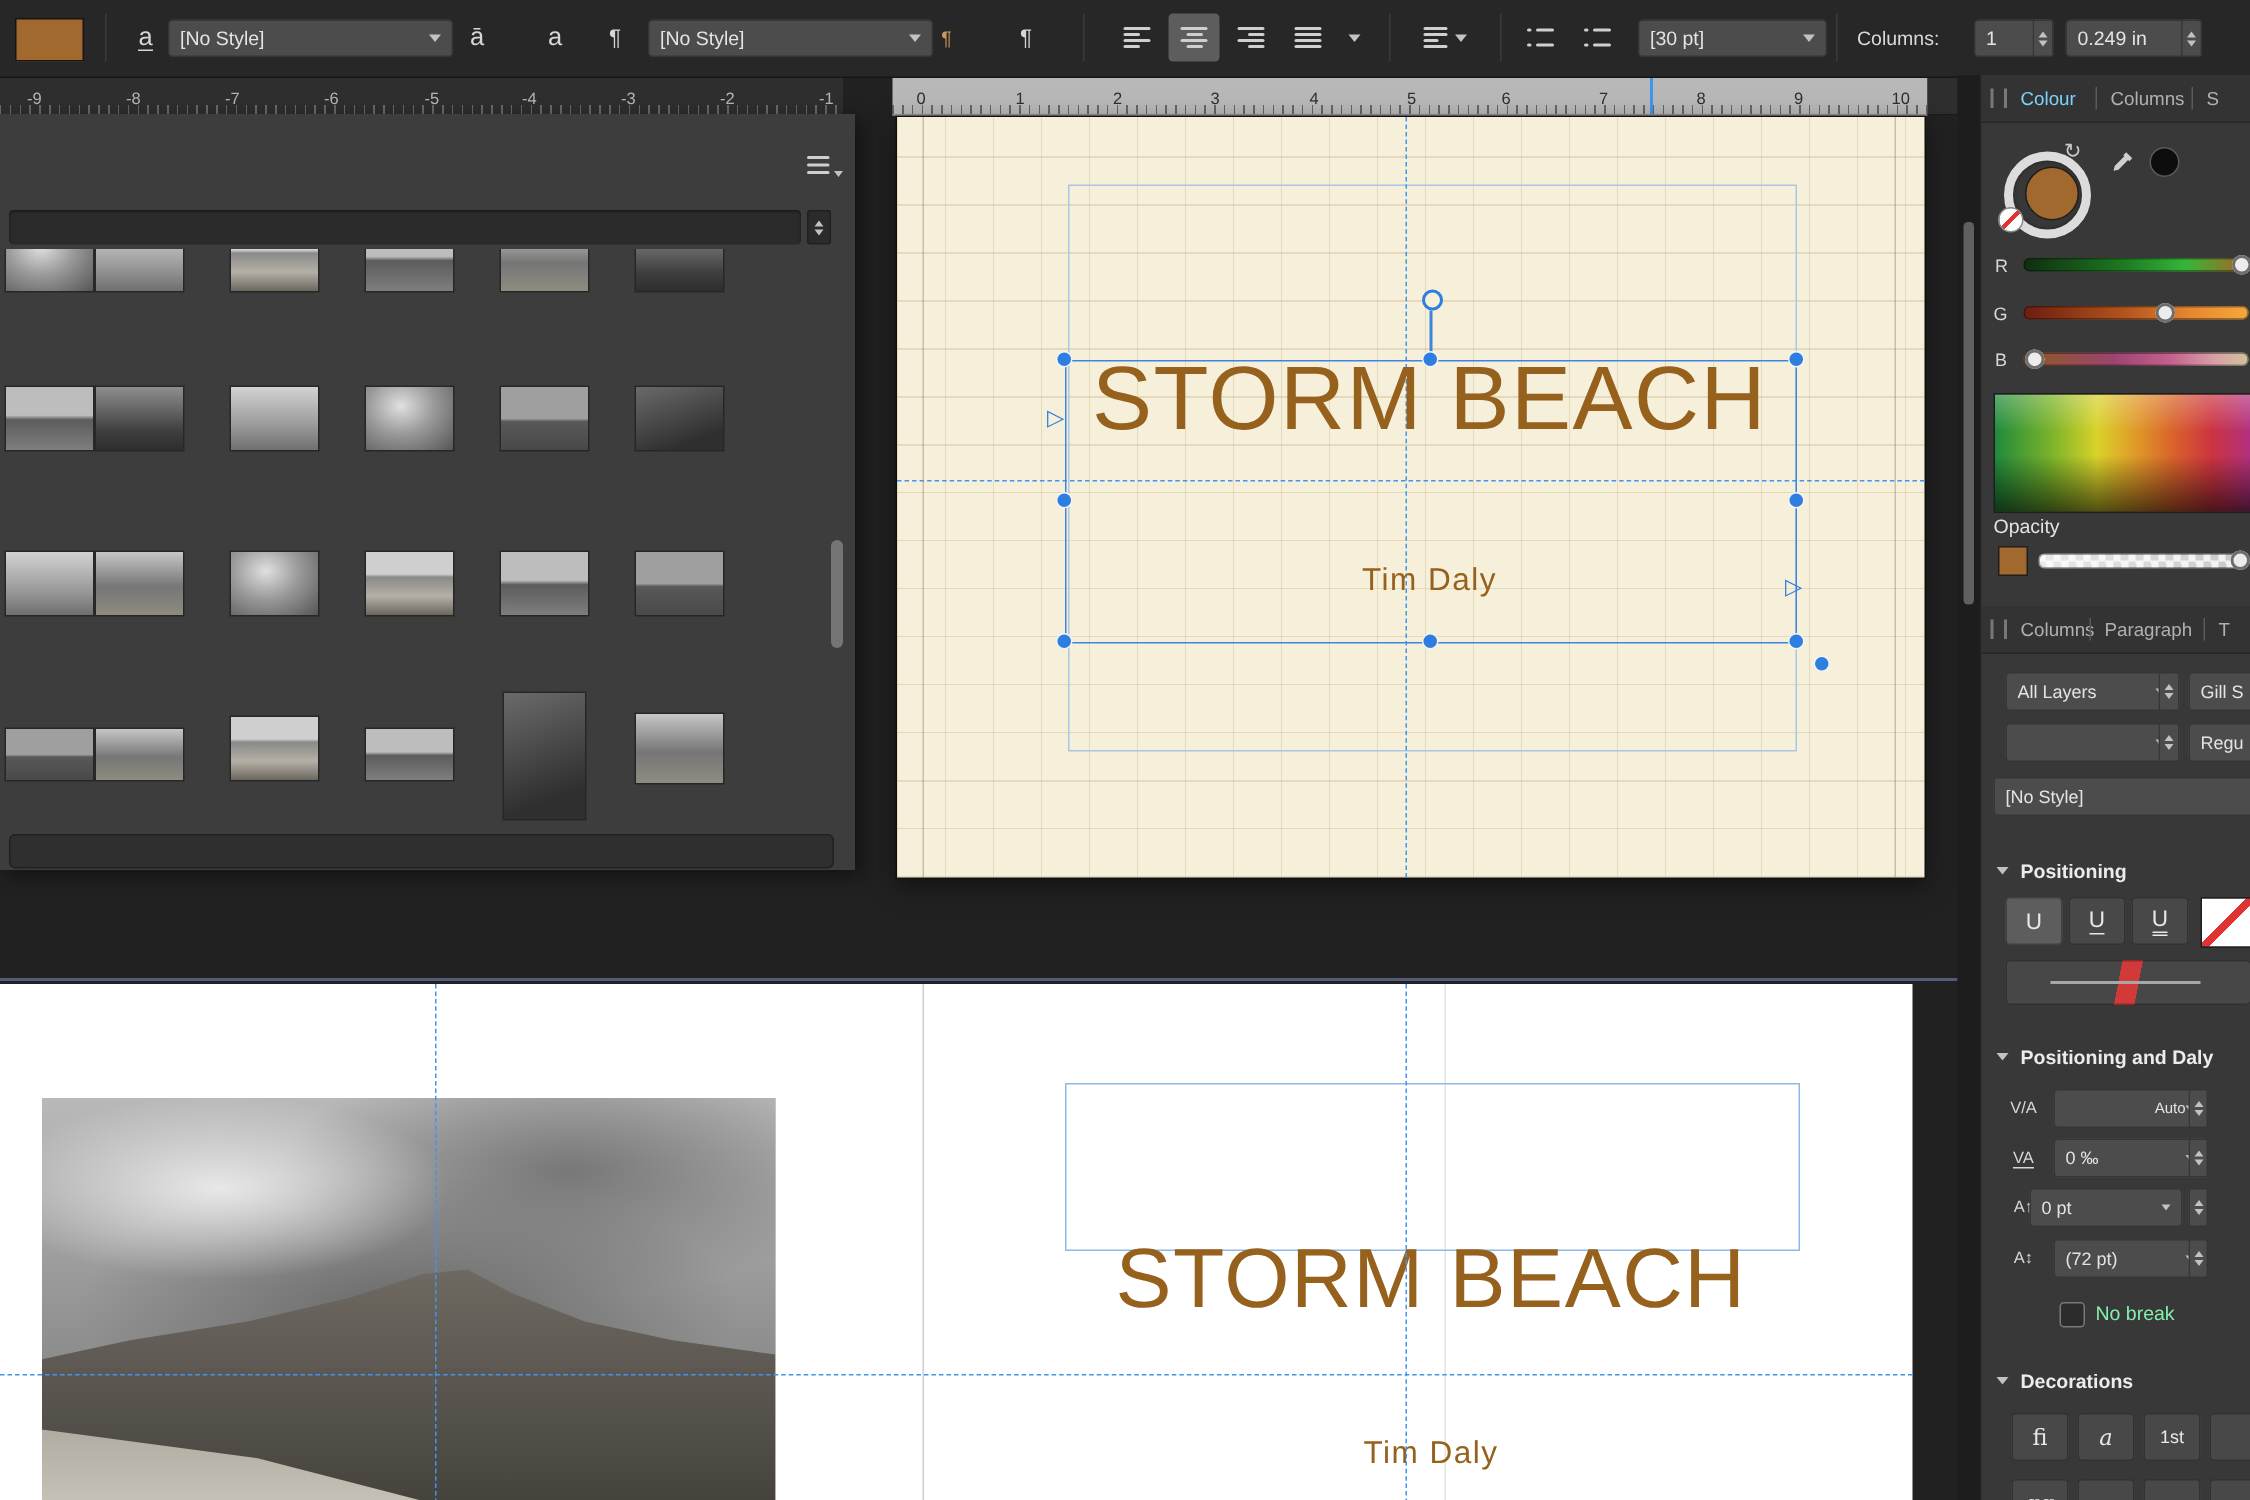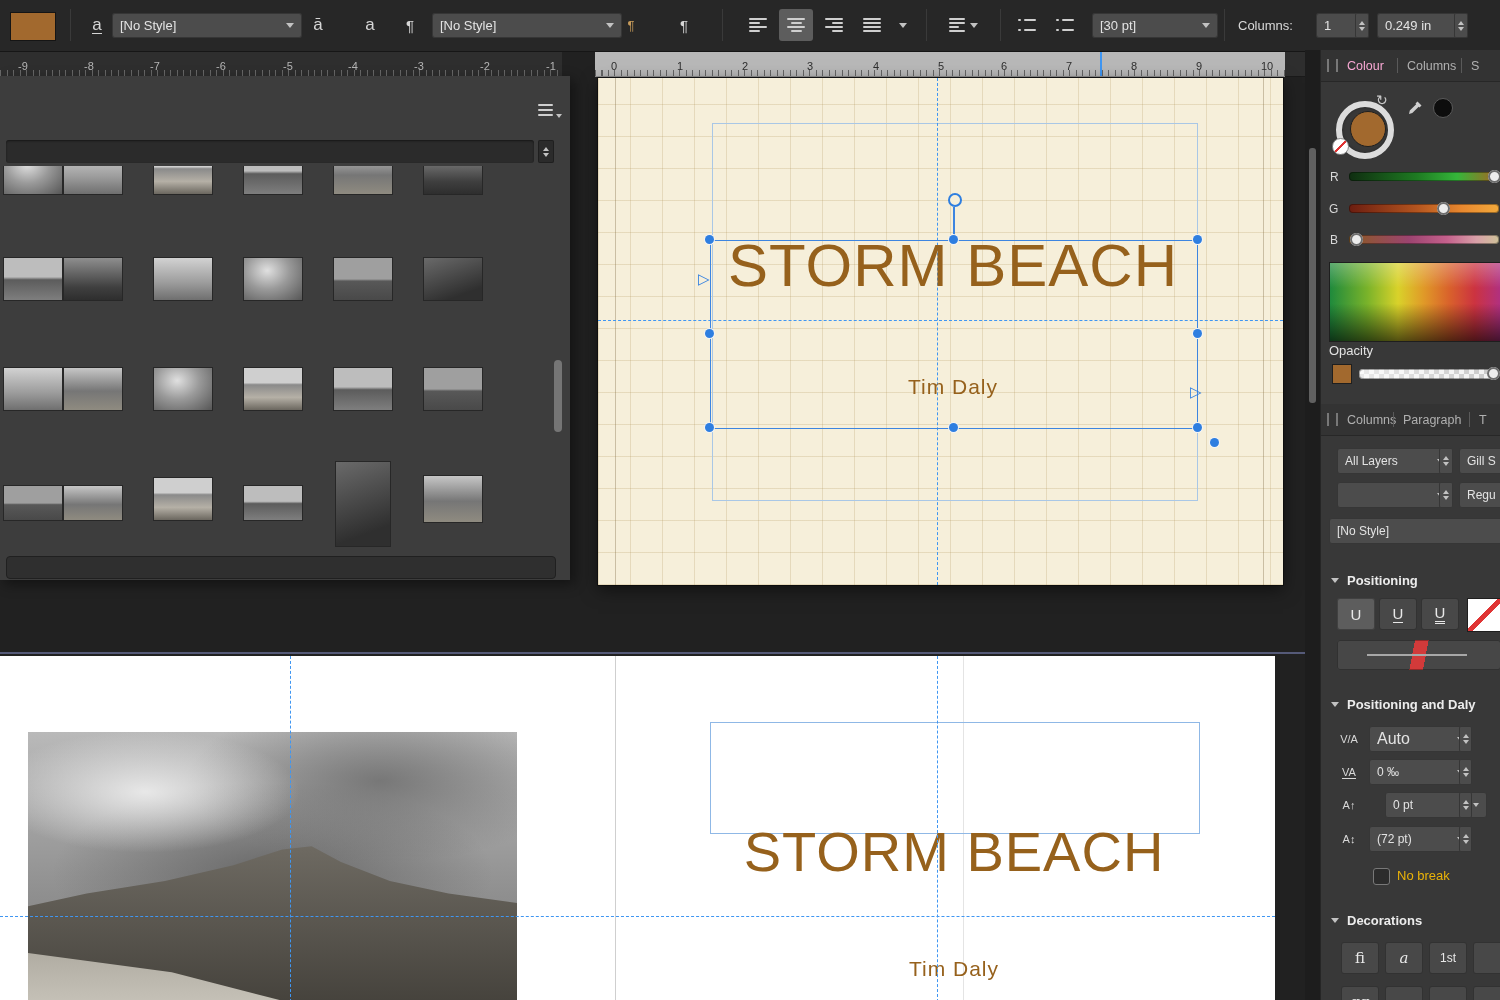--- a/index.html
+++ b/index.html
@@ -73,21 +73,21 @@
     background:linear-gradient(180deg,#6e6a62,#45423c);
     clip-path:polygon(0 38%,12% 30%,28% 22%,42% 12%,52% 2%,58% 0,64% 10%,74% 22%,86% 30%,100% 36%,100% 100%,0 100%);}
   .photo .beach{position:absolute;left:0;bottom:0;width:70%;height:26%;
     background:linear-gradient(180deg,#a8a49a,#c6c2b8);clip-path:polygon(0 28%,42% 55%,78% 100%,0 100%);}
   
   .vstrip{position:absolute;left:1305px;top:50px;width:15px;height:950px;background:#1d1d1d;}
   .vthumb{position:absolute;left:4px;width:7px;border-radius:3px;background:#606060;}
   .rpanel{position:absolute;left:1320px;top:50px;width:180px;height:950px;background:#383838;border-left:1px solid #262626;overflow:hidden;}
   .tabbar{position:absolute;left:0;width:180px;height:31px;background:#333;border-bottom:1px solid #272727;}
   .tab{position:absolute;top:0;height:31px;display:flex;align-items:center;font-size:12.5px;color:#b0b0b0;}
-  .tab.on{color:#f9a8d4;}
+  .tab.on{color:#7dd3fc;}
   .tsep{position:absolute;top:8px;width:1px;height:15px;background:#5a5a5a;}
   .grip{position:absolute;top:9px;left:6px;width:7px;height:13px;
         border-left:2px solid #787878;border-right:2px solid #787878;}
   .track{position:absolute;height:9px;border-radius:4px;box-shadow:inset 0 0 0 1px rgba(0,0,0,.35);}
   .r-track{background:linear-gradient(90deg,#0f2d10,#1e7a22 45%,#35b53a 72%,#8a7a28 92%,#b4542c);}
   .g-track{background:linear-gradient(90deg,#6b1d10,#b3541f 45%,#e8882f 75%,#f2a93c);}
   .b-track{background:linear-gradient(90deg,#8a5a22,#9c4470 40%,#c4608c 65%,#d8a0a8 85%,#cfc39a);}
   .sh{position:absolute;width:13px;height:13px;border-radius:50%;background:#ececec;box-shadow:inset 0 0 0 2px #6e6e6e;}
   .spectrum{position:absolute;left:8px;top:212px;width:170px;height:78px;border:1px solid #1e1e1e;
     background:linear-gradient(180deg,rgba(255,255,255,.28),rgba(255,255,255,0) 32%,rgba(0,0,0,0) 52%,rgba(0,0,0,.62)),
@@ -466,21 +466,21 @@
                 background-image:linear-gradient(101deg,transparent 46%,#d23a3a 46%,#d23a3a 54%,transparent 54%);">
       <div class="abs" style="left:30px;top:14px;width:100px;height:2px;background:#a8a8a8;"></div>
     </div>
 
     <div class="sect" style="top:642px;">
       <span class="tri-d"></span>
       <span>Positioning and Daly</span>
     </div>
 
     <div class="rowicon" style="left:14px;top:676px;">V/A</div>
-    <div class="dd" style="left:48px;top:676px;width:86px;height:26px;font-size:16px;">
+    <div class="dd" style="left:48px;top:676px;width:86px;height:26px;font-size:10px;text-align:right;">
       <span class="cap">Auto</span>
       <span class="tri-d s"></span>
     </div>
     <div class="stepper" style="left:138px;top:676px;width:13px;height:26px;">
       <span class="tri-u s"></span>
         <span class="tri-d s"></span>
     </div>
 
     <div class="rowicon" style="left:14px;top:709px;border-bottom:0;">
       <span style="border-bottom:1.5px solid #d8d8d8;">VA</span>
@@ -488,41 +488,41 @@
     <div class="dd" style="left:48px;top:709px;width:86px;height:26px;font-size:12px;">
       <span class="cap">0 ‰</span>
       <span class="tri-d s"></span>
     </div>
     <div class="stepper" style="left:138px;top:709px;width:13px;height:26px;">
       <span class="tri-u s"></span>
         <span class="tri-d s"></span>
     </div>
 
     <div class="rowicon" style="left:14px;top:742px;">A↑</div>
-    <div class="dd" style="left:64px;top:742px;width:86px;height:26px;font-size:12px;gap:44px;">
+    <div class="dd" style="left:32px;top:742px;width:86px;height:26px;font-size:12px;gap:44px;">
       <span class="cap">0 pt</span>
       <span class="tri-d s"></span>
     </div>
     <div class="stepper" style="left:138px;top:742px;width:13px;height:26px;">
       <span class="tri-u s"></span>
         <span class="tri-d s"></span>
     </div>
 
     <div class="rowicon" style="left:14px;top:776px;">A↕</div>
     <div class="dd" style="left:48px;top:776px;width:86px;height:26px;font-size:12px;">
       <span class="cap">(72 pt)</span>
       <span class="tri-d s"></span>
     </div>
     <div class="stepper" style="left:138px;top:776px;width:13px;height:26px;">
       <span class="tri-u s"></span>
         <span class="tri-d s"></span>
     </div>
 
     <div class="abs" style="left:52px;top:818px;width:15px;height:15px;background:#2c2c2c;border:1.5px solid #787878;border-radius:3px;"></div>
-    <span class="abs" style="left:76px;top:818px;font-size:13px;color:#eab308;">No break</span>
+    <span class="abs" style="left:76px;top:818px;font-size:13px;color:#86efac;">No break</span>
 
     <div class="sect" style="top:858px;">
       <span class="tri-d"></span>
       <span>Decorations</span>
     </div>
     <div class="pbtn" style="left:20px;top:892px;font-family:'DejaVu Serif',serif;">
       <span>fi</span>
     </div>
     <div class="pbtn" style="left:64px;top:892px;font-family:'DejaVu Serif',serif;font-style:italic;">
       <span>a</span>

